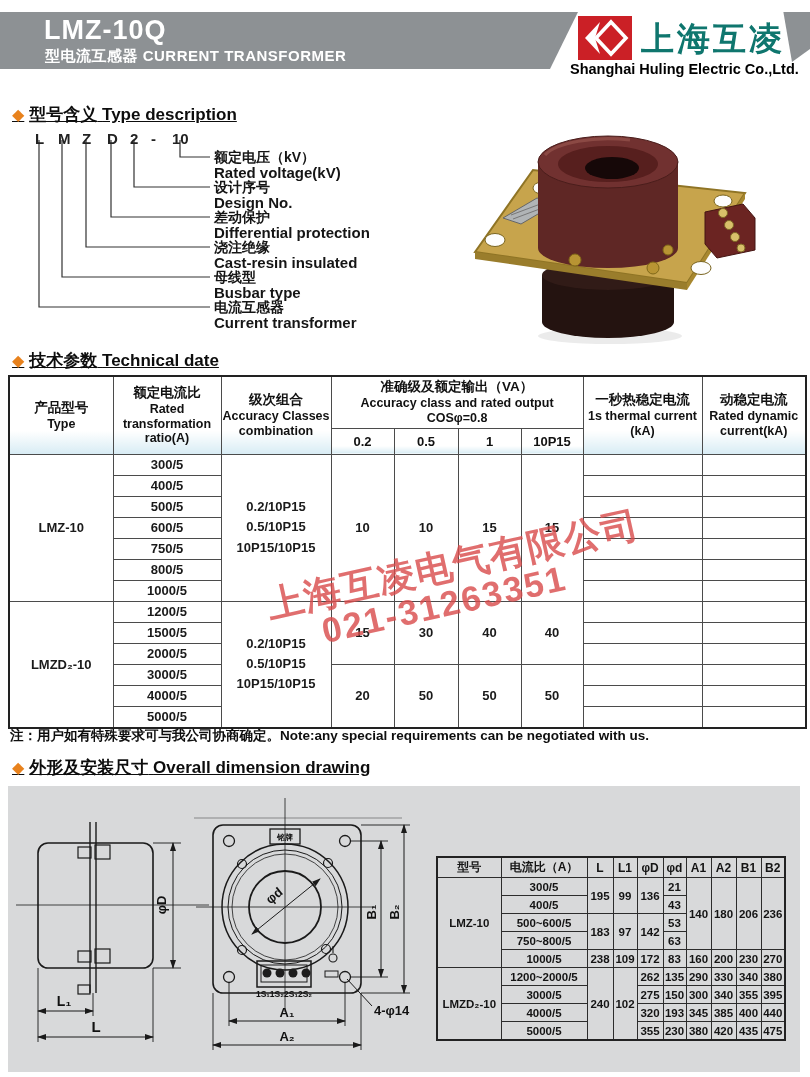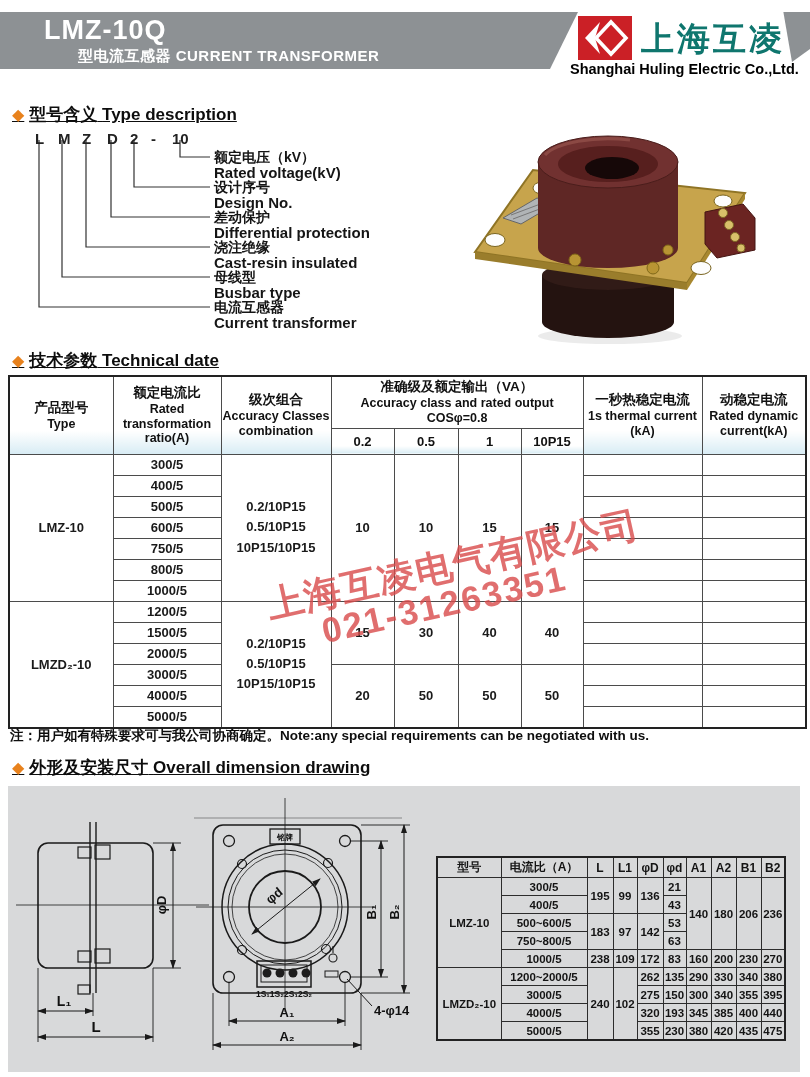--- a/index.html
+++ b/index.html
@@ -5,21 +5,21 @@
   html,body{margin:0;padding:0;background:#fff;}
   .page{position:relative;width:810px;height:1077px;background:#fff;overflow:hidden;
         font-family:"Liberation Sans","DejaVu Sans",sans-serif;color:#111;}
   
   .band{position:absolute;left:0;top:12px;width:810px;height:57px;background:#8d9194;}
   .band-notch{position:absolute;left:550px;top:12px;width:260px;height:57px;background:#fff;
               clip-path:polygon(28px 0,100% 0,100% 100%,0 100%);}
   .band-wedge{position:absolute;left:774px;top:12px;width:36px;height:50px;background:#8d9194;
               clip-path:polygon(26% 0,100% 0,100% 74%,50% 100%);}
   .model-title{position:absolute;left:44px;top:15px;color:#fff;font-size:27px;font-weight:700;letter-spacing:1px;}
-  .model-sub{position:absolute;left:45px;top:47px;color:#fff;font-size:15px;font-weight:600;letter-spacing:.5px;margin-left:33px;}
+  .model-sub{position:absolute;left:45px;top:47px;color:#fff;font-size:15px;font-weight:600;letter-spacing:.5px;}
   .logo-mark{position:absolute;left:578px;top:16px;width:54px;height:44px;}
   .brand-zh{position:absolute;left:641px;top:17px;font-size:33px;font-weight:700;color:#0f766e;letter-spacing:3px;}
   .brand-en{position:absolute;left:570px;top:61px;font-size:14.5px;font-weight:600;color:#000000;}
   
   .sec-head{position:absolute;font-size:17px;font-weight:700;color:#0d0d0d;white-space:nowrap;text-decoration:underline;}
   .bullet{color:#e8821d;margin-right:5px;font-size:16px;}
   
   .tdiag{position:absolute;left:30px;top:122px;width:390px;height:220px;}
   .tletter{position:absolute;top:8px;font-size:15px;font-weight:700;color:#222;}
   .tlines{position:absolute;left:0;top:0;}

